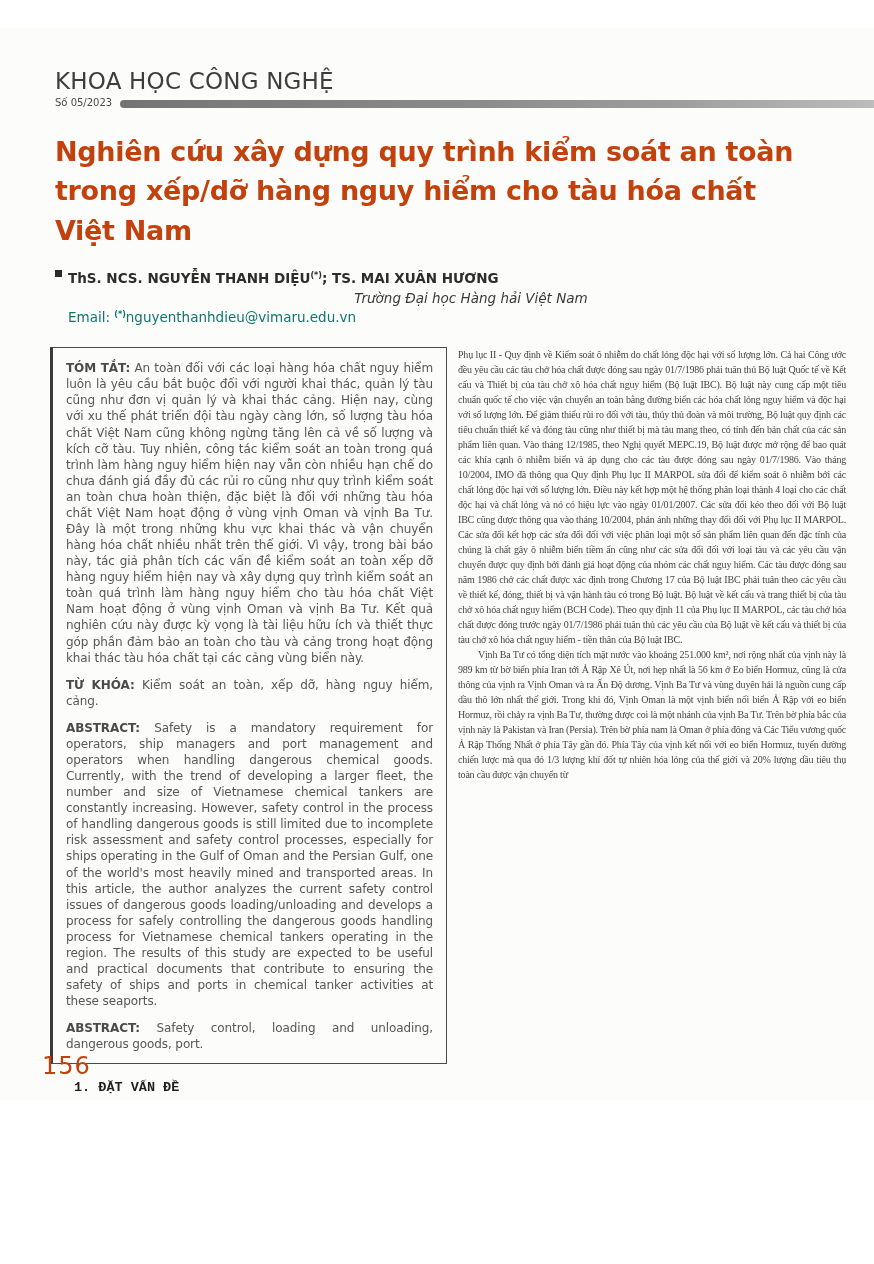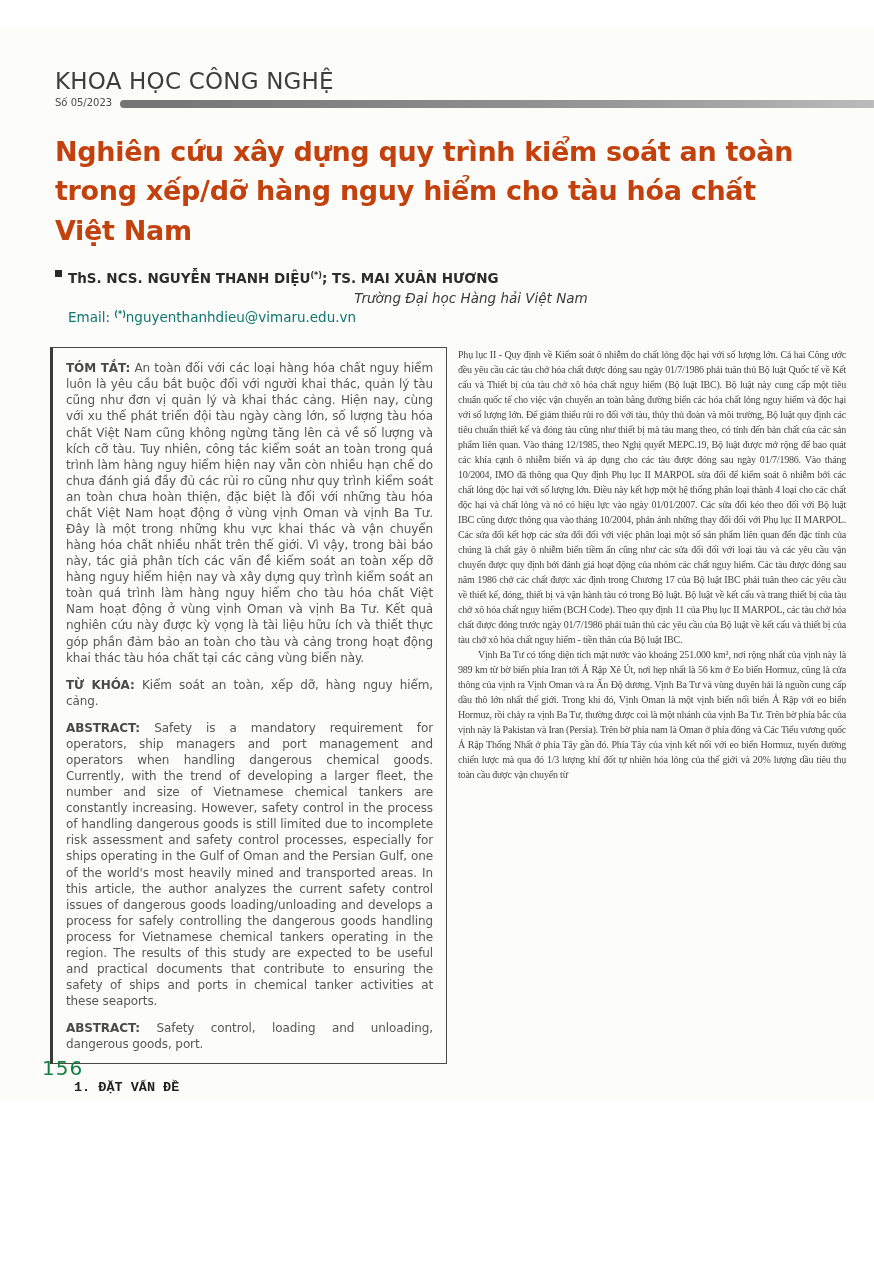--- a/index.html
+++ b/index.html
@@ -66,21 +66,21 @@
 
   .col-right {
     flex:1; font-size:10px; line-height:1.5; letter-spacing:-0.2px;
     color:#454545; text-align:justify;font-family:Liberation Serif, serif;
   }
   .col-right p { margin:0; }
   .col-right p + p { text-indent:20px; }
 
   .page-number {
     position:absolute; left:42px; bottom:20px;
-    font-size:20px; color:#15803d; letter-spacing:1px;
+    font-size:24px; color:#c2410c; letter-spacing:1px;
   }
 </style>
 </head>
 <body>
 
 <div class="page">
 
   <div class="header">
     <div class="journal-title">KHOA HỌC CÔNG NGHỆ</div>
     <div class="issue-row">

